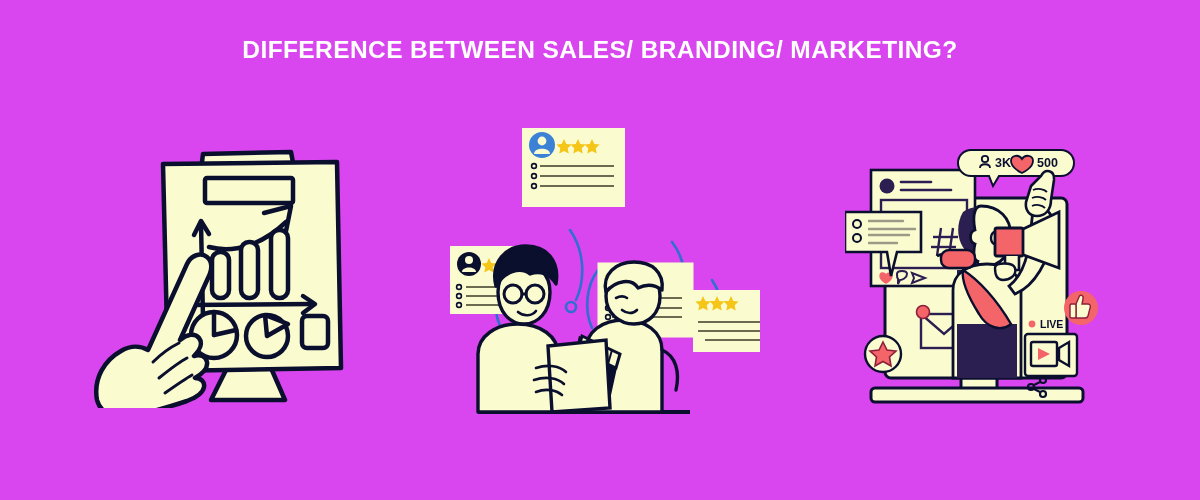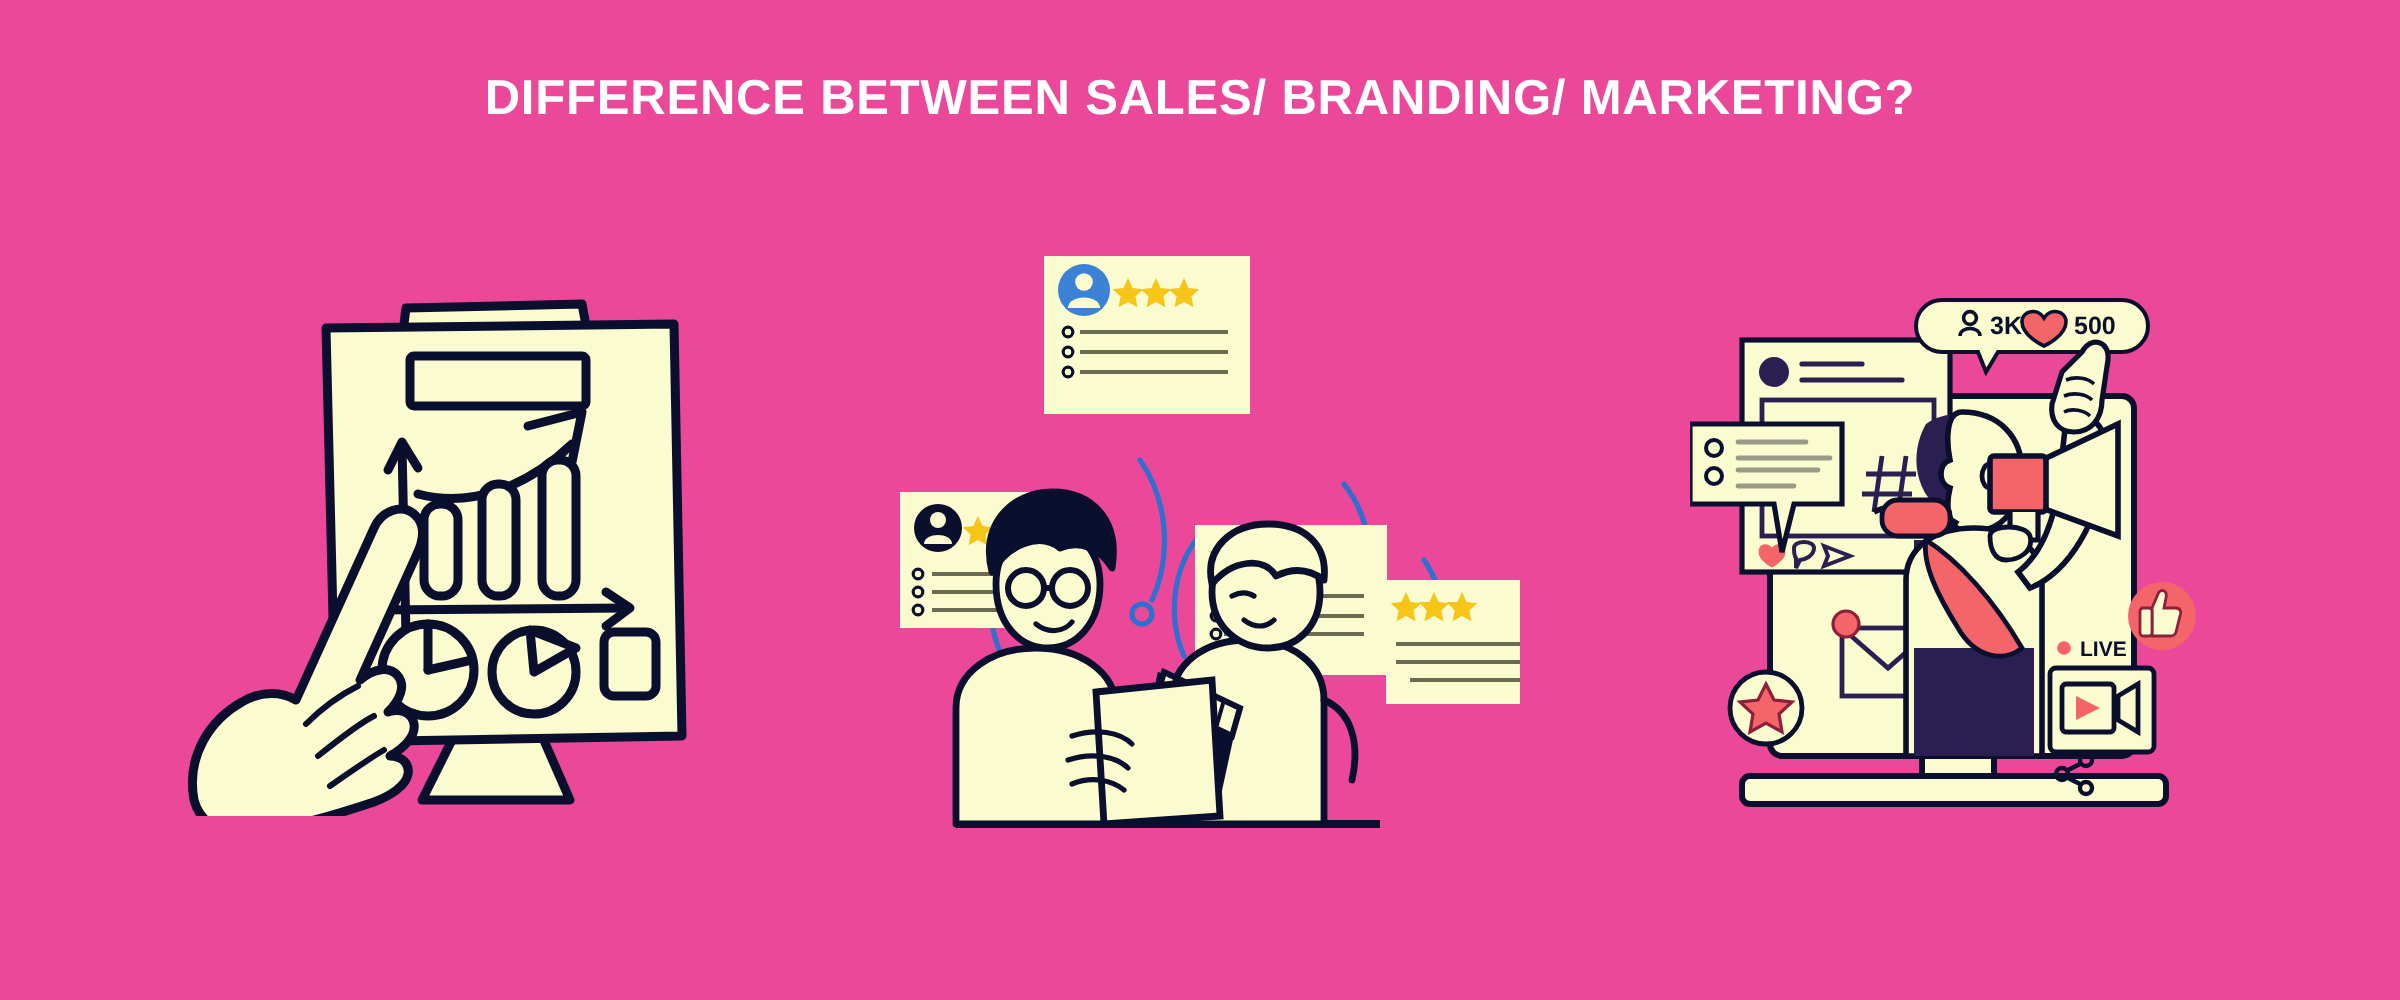--- a/index.html
+++ b/index.html
@@ -10,21 +10,21 @@
   body {
     width: 1200px;
     height: 500px;
     overflow: hidden;
     font-family: "Liberation Sans", sans-serif;
   }
   .canvas {
     position: relative;
     width: 1200px;
     height: 500px;
-    background: #ec4899;
+    background: #d946ef;
   }
   .page-title {
     position: absolute;
     top: 36px;
     left: 0;
     width: 1200px;
     text-align: center;
     color: #ffffff;
     font-family: "Liberation Sans", sans-serif;
     font-weight: bold;

